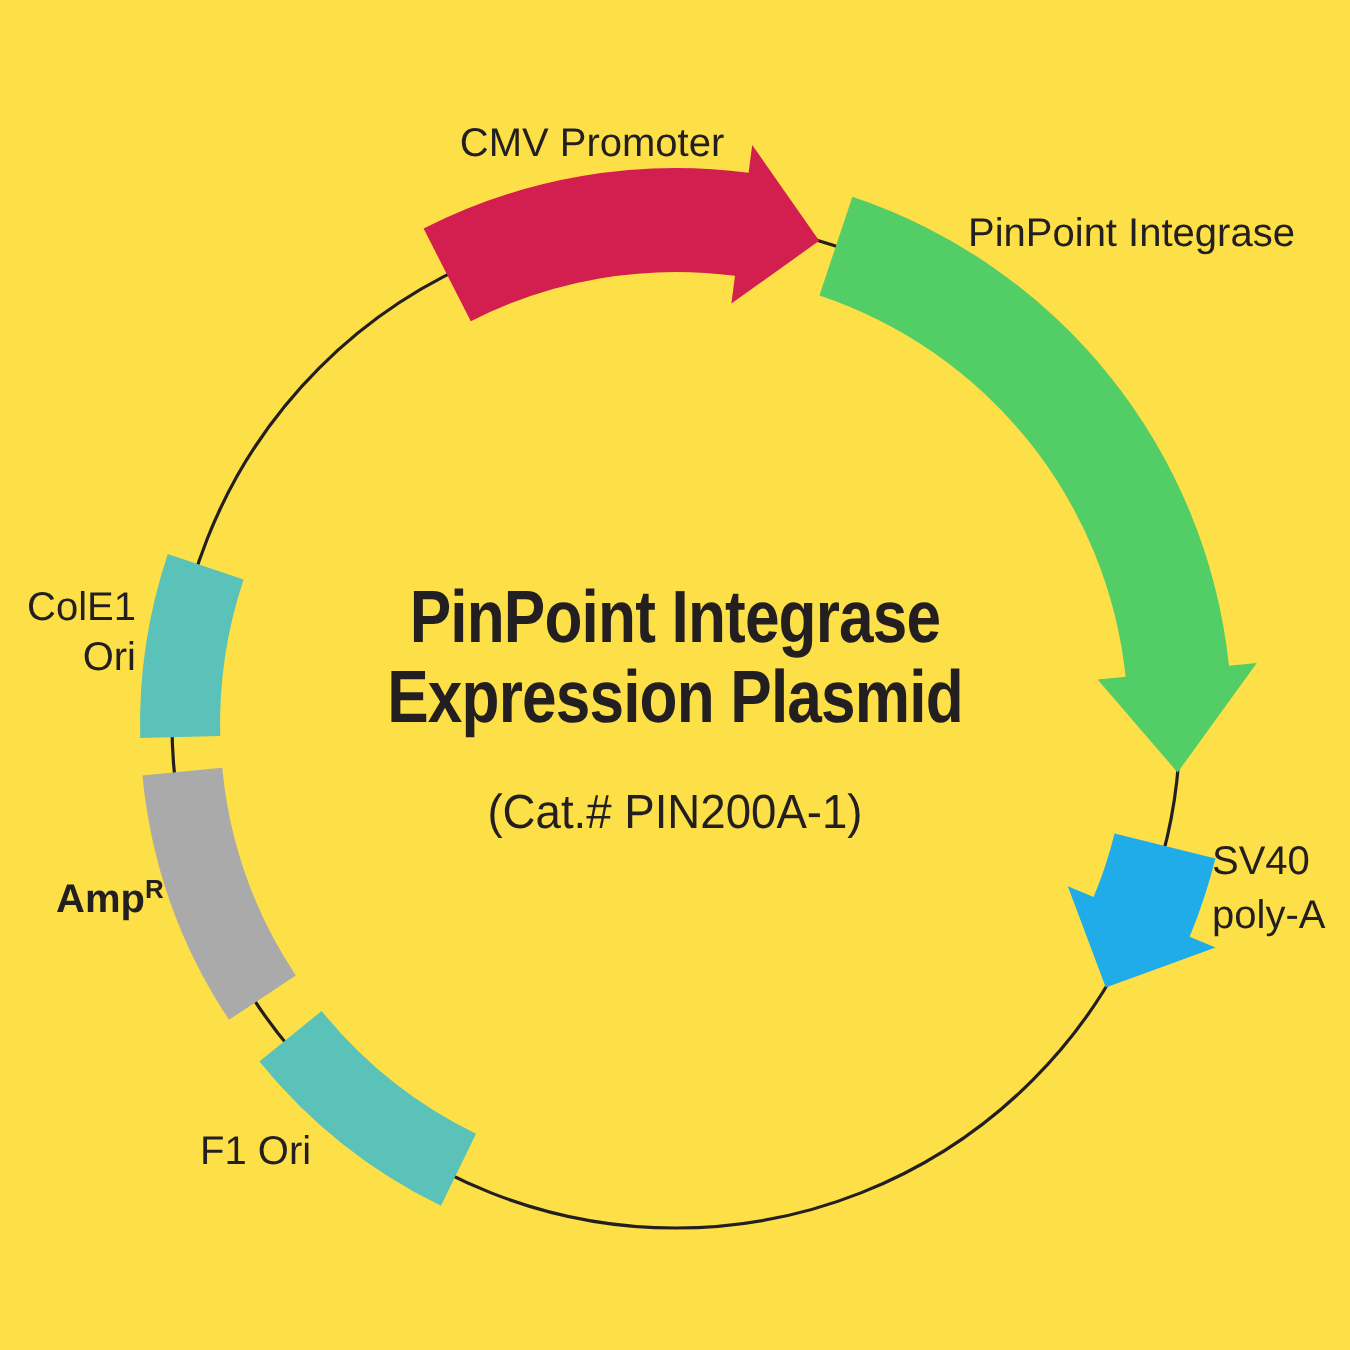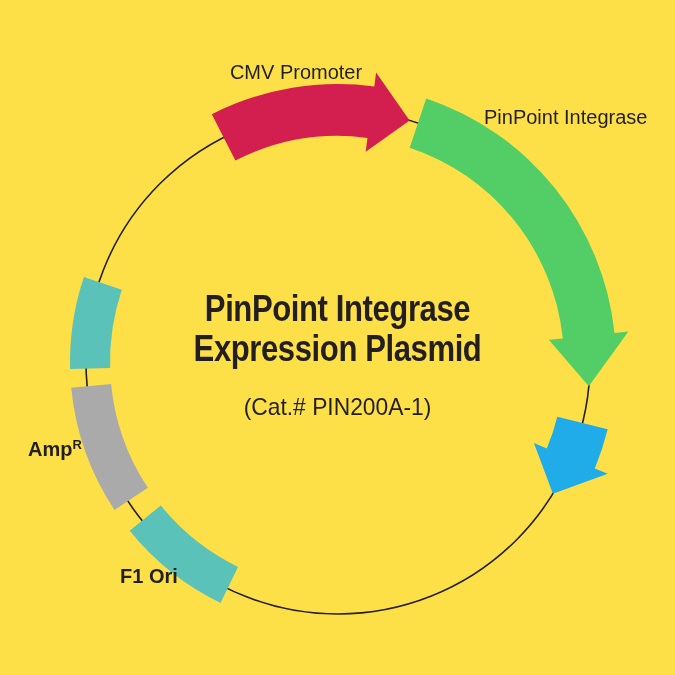--- a/index.html
+++ b/index.html
@@ -52,23 +52,22 @@
   .label-amp {
     left: 28px;
     top: 432px;
     font-weight: bold;
   }
   .label-amp sup {
     font-size: 13px;
     vertical-align: 7px;
   }
   .label-f1 {
-    left: 120px;
+    left: 100px;
     top: 564px;
-    font-weight: bold;
   }
   .title-block {
     position: absolute;
     left: 0;
     top: 289px;
     width: 675px;
     text-align: center;
     color: #231F20;
   }
   .title-line {
@@ -108,21 +107,29 @@
 
     <path d="M114.5,509.9 A268,268 0 0 1 71.2,387.7 L111.1,383.9 A228,228 0 0 0 147.9,487.8 Z" fill="#AAAAAA"></path>
 
     <path d="M70.1,369.0 A268,268 0 0 1 83.9,277.0 L121.8,289.7 A228,228 0 0 0 110.1,368.0 Z" fill="#5AC2B8"></path>
   </svg>
 
   <div class="label label-cmv">CMV Promoter</div>
 
   <div class="label label-integrase">PinPoint Integrase</div>
 
+  <div class="label label-sv40">
+    <div>SV40</div>
+    <div>poly-A</div>
+  </div>
 
+  <div class="label label-cole1">
+    <div>ColE1</div>
+    <div>Ori</div>
+  </div>
 
   <div class="label label-amp">
     <span>Amp</span><sup>R</sup>
   </div>
 
   <div class="label label-f1">F1 Ori</div>
 
   <div class="title-block">
     <div class="title-line">PinPoint Integrase</div>
     <div class="title-line">Expression Plasmid</div>

